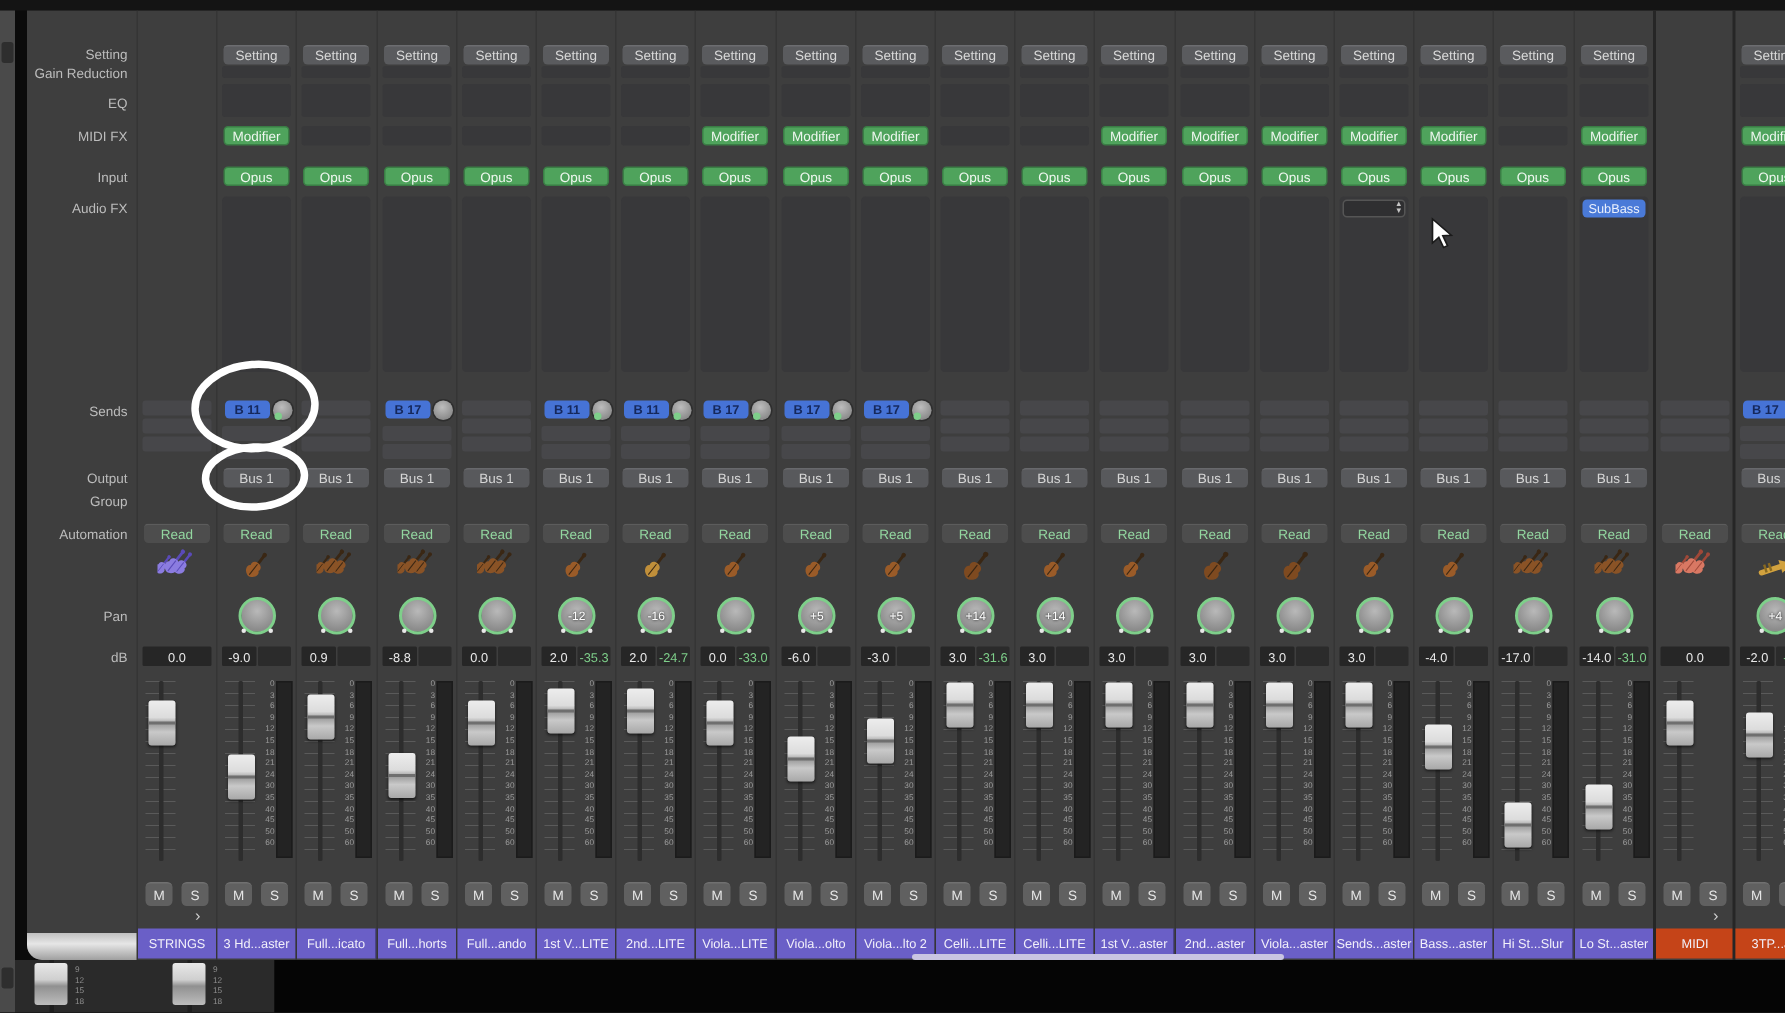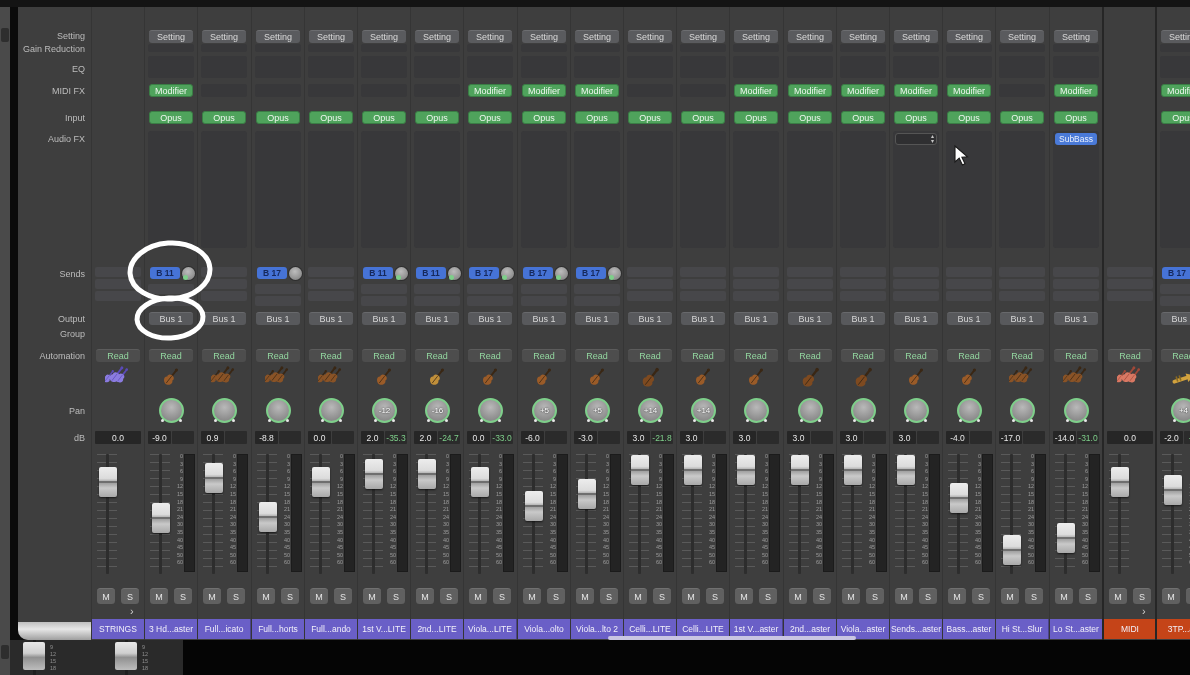--- a/index.html
+++ b/index.html
@@ -736,21 +736,21 @@
             </g>
           </svg>
         </div>
         <div class="pan" style="top: 391px;">
           <i class="l"></i>
           <i class="r"></i>
           <span>+14</span>
         </div>
         <div class="db" style="top: 424px;">
           <div class="v">3.0</div>
-          <div class="p">-21.8</div>
+          <div class="p">-31.6</div>
         </div>
         <div class="fader-ticks" style="top: 447px;"></div>
         <div class="fader-track" style="top: 447px;"></div>
         <div class="fader-cap" style="top: 448px;"></div>
         <div class="scale" style="top: 447px;">
           <span style="top: 0px;">0</span>
           <span style="top: 7.6px;">3</span>
           <span style="top: 15.2px;">6</span>
           <span style="top: 22.8px;">9</span>
           <span style="top: 30.4px;">12</span>

